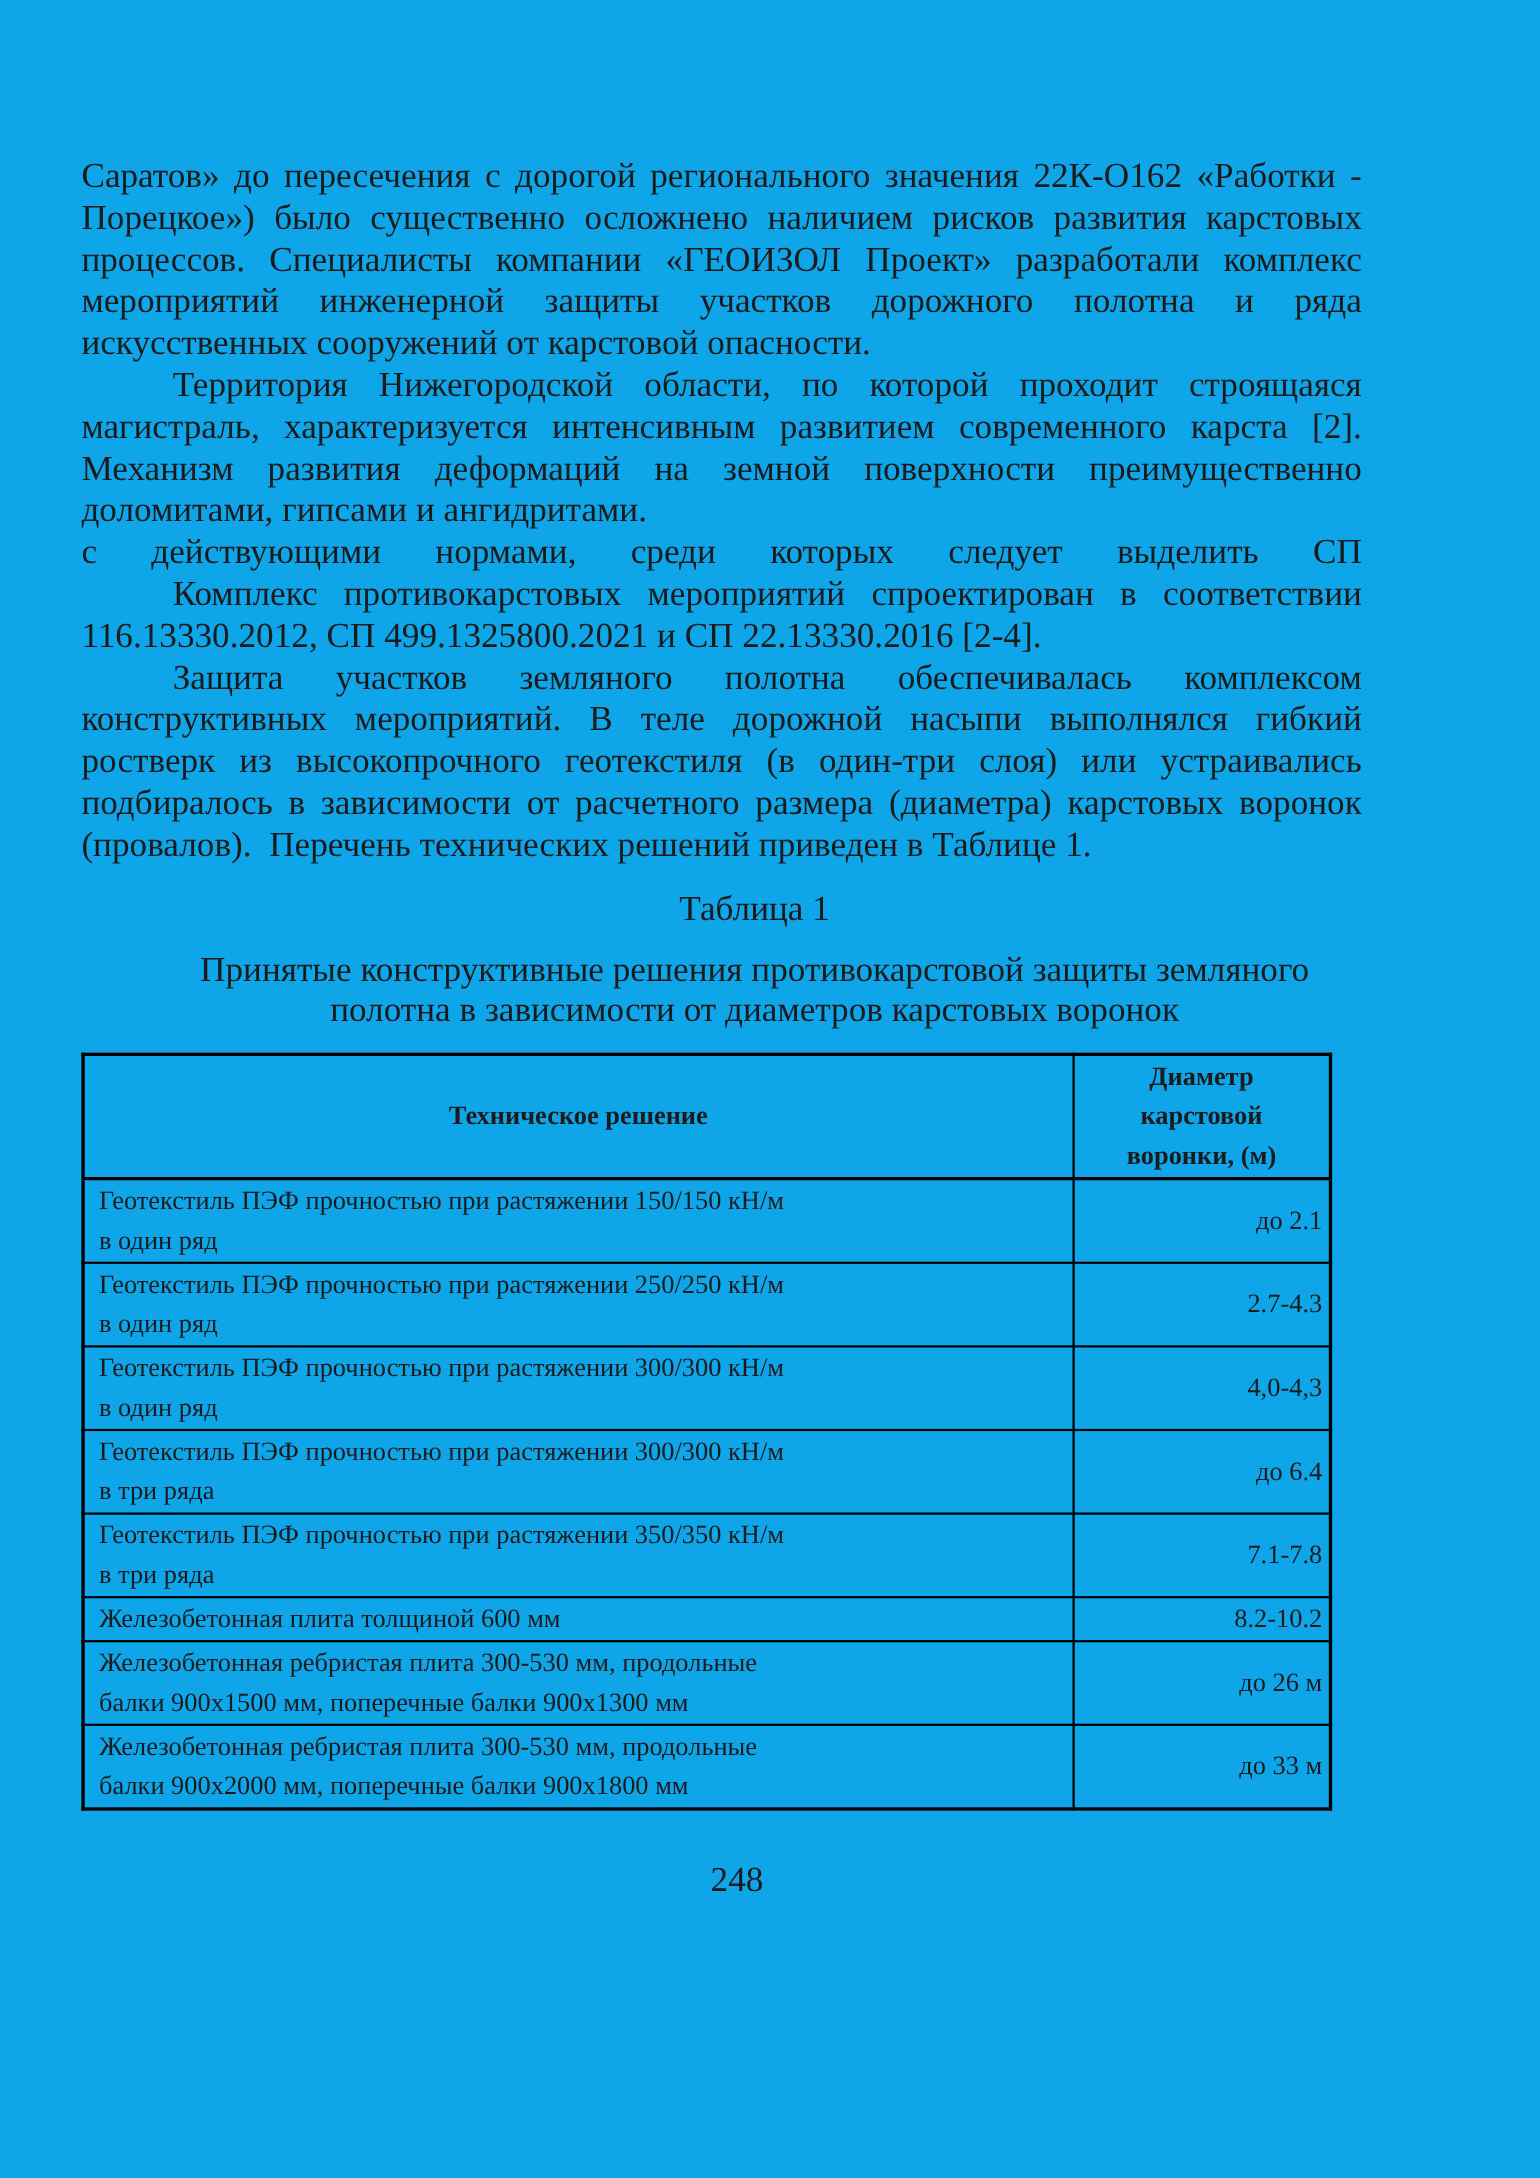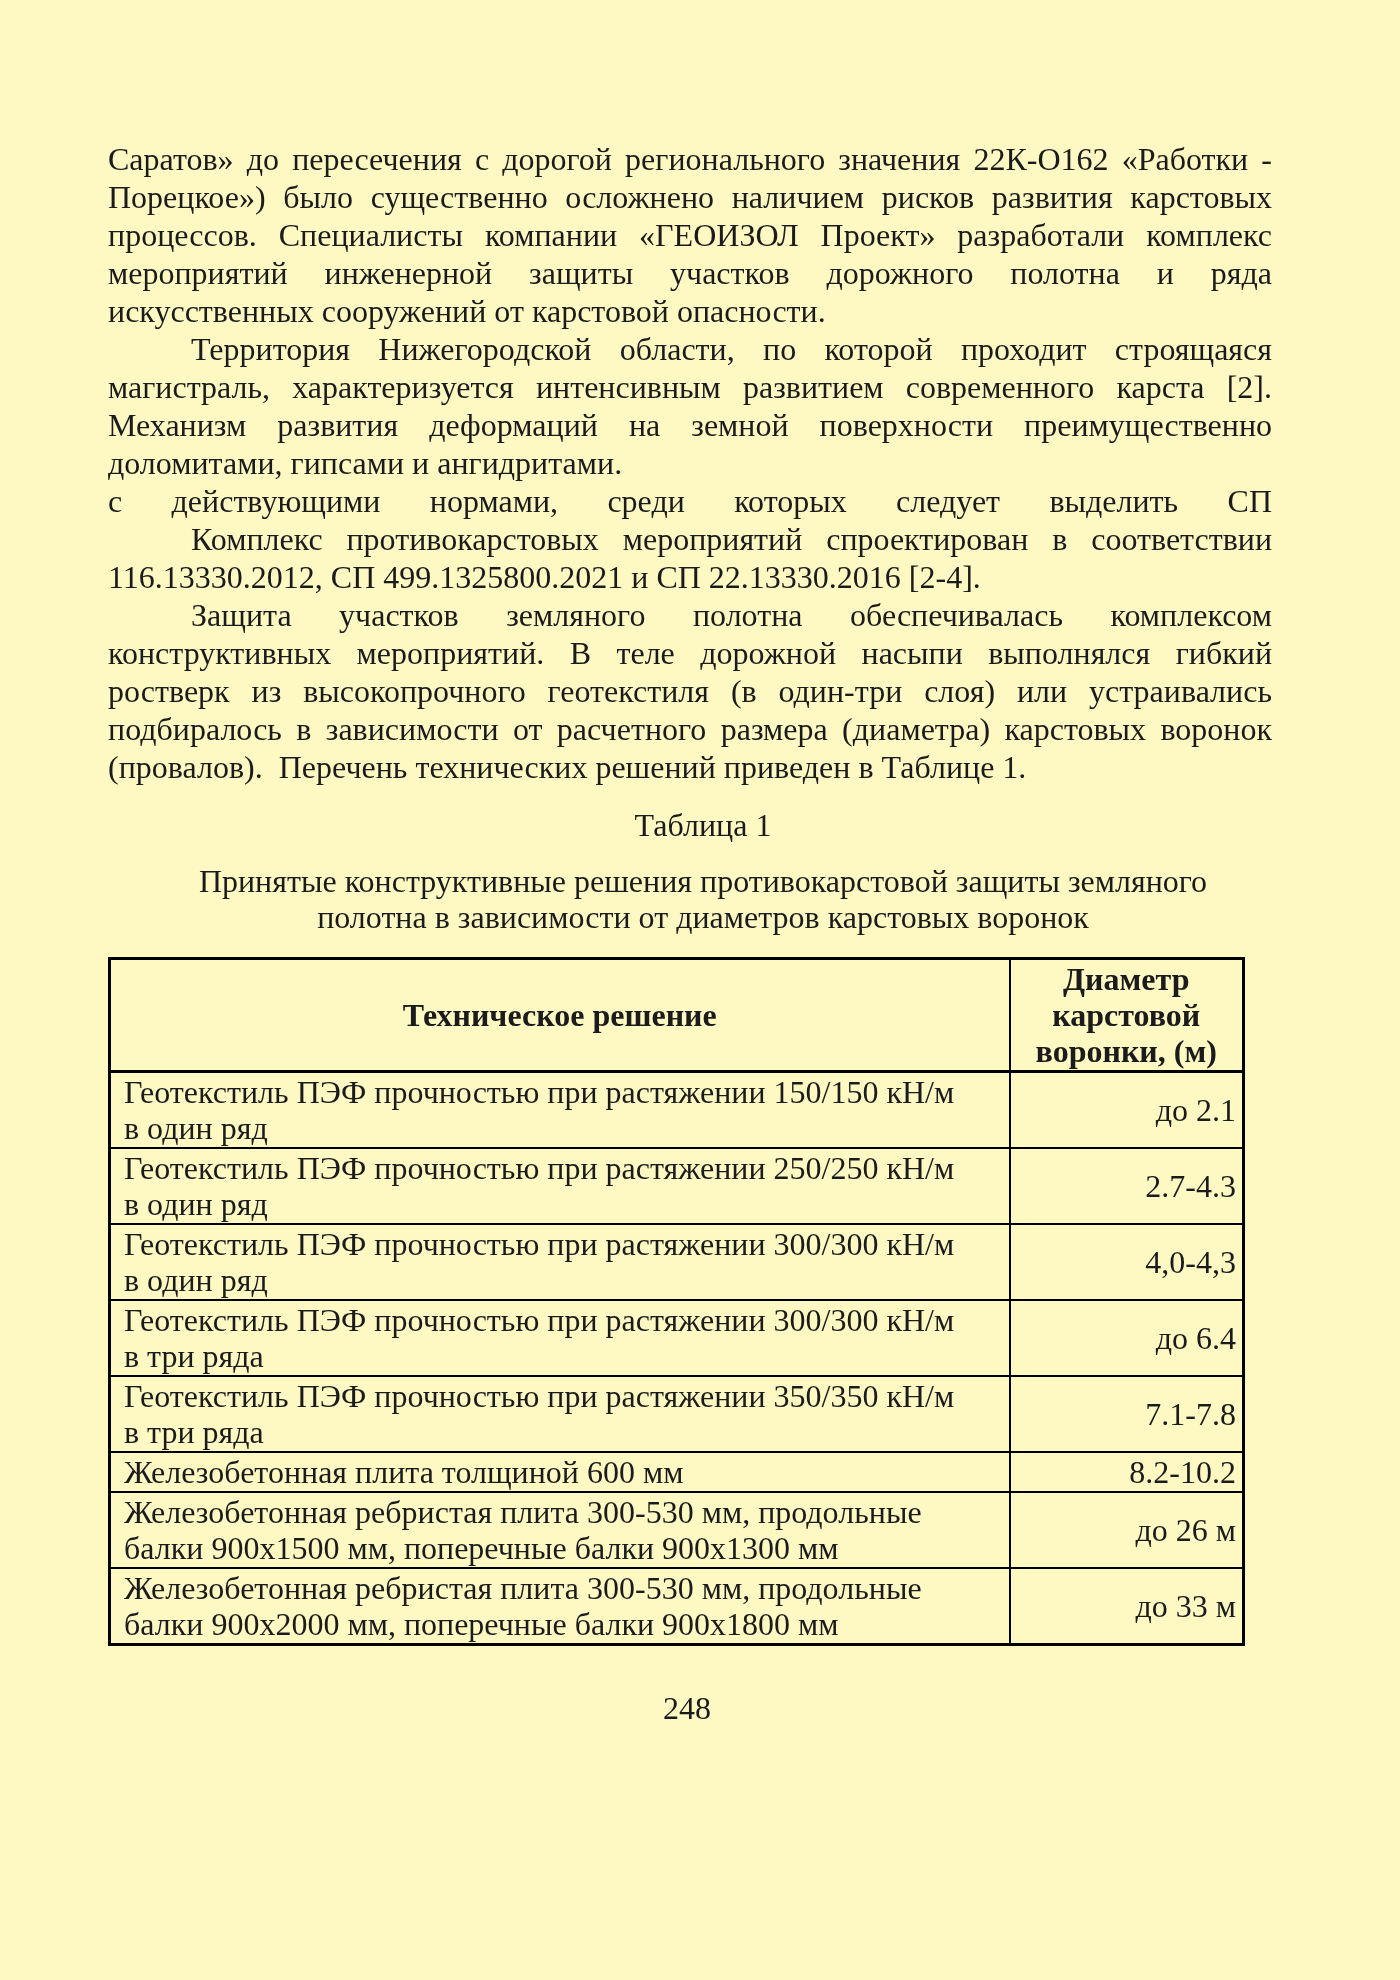--- a/index.html
+++ b/index.html
@@ -1,24 +1,24 @@
 <!DOCTYPE html>
 <html lang="ru"><head>
 <meta charset="utf-8">
 <style>
   html, body { margin: 0; padding: 0; background: #ffffff; }
   .page {
     position: relative;
     width: 1400px;
     height: 1980px;
-    background: #fef9c3;
+    background: #0ea5e9;
     color: #1b1b1b;
     font-family: "Liberation Serif", "DejaVu Serif", serif;
     box-sizing: border-box;
-    padding: 140px 102px 0 108px;
+    padding: 140px 102px 0 74px;
     overflow: hidden;
   }
   .body-text { width: 1164px; }
   .para { margin: 0; }
   .line {
     font-size: 32px;
     line-height: 38px;
     height: 38px;
     text-align: justify;
     text-align-last: justify;
@@ -46,21 +46,21 @@
 
   table.karst {
     border-collapse: collapse;
     margin: 22px 0 0 0;
     width: 1134px;
     table-layout: fixed;
     border: 3px solid #000;
   }
   .karst th, .karst td {
     border: 2px solid #000;
-    font-size: 32px;
+    font-size: 24px;
     line-height: 36px;
     vertical-align: middle;
     padding: 1px 6px;
     box-sizing: border-box;
     margin-left: 28px;
   }
   .karst thead th { border-bottom: 3px solid #000; font-weight: bold; text-align: center; }
   th.solution-h { width: 900px; height: 112px; }
   th.diameter-h { width: 234px; white-space: pre-line; }
   td.col-solution {

